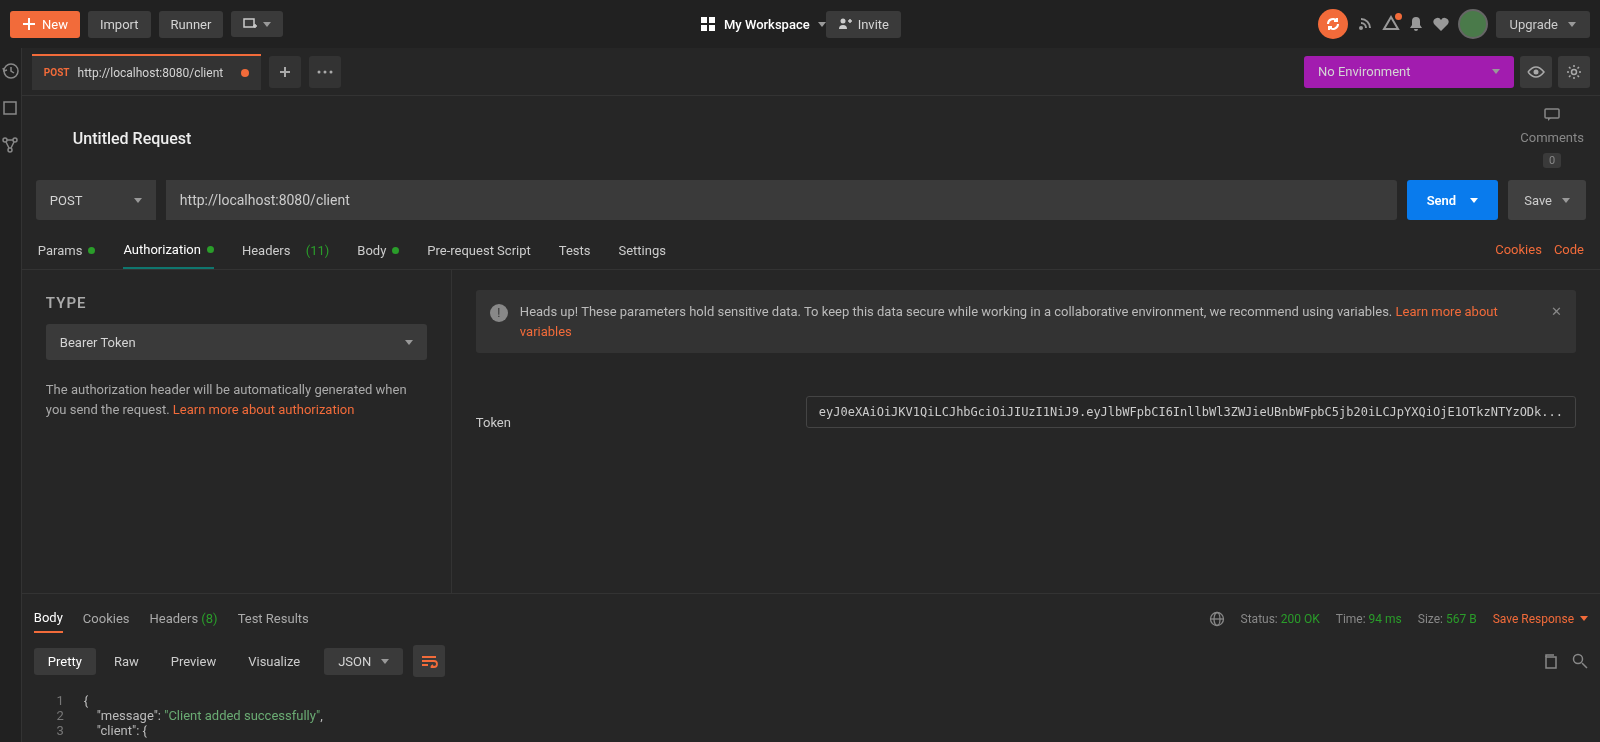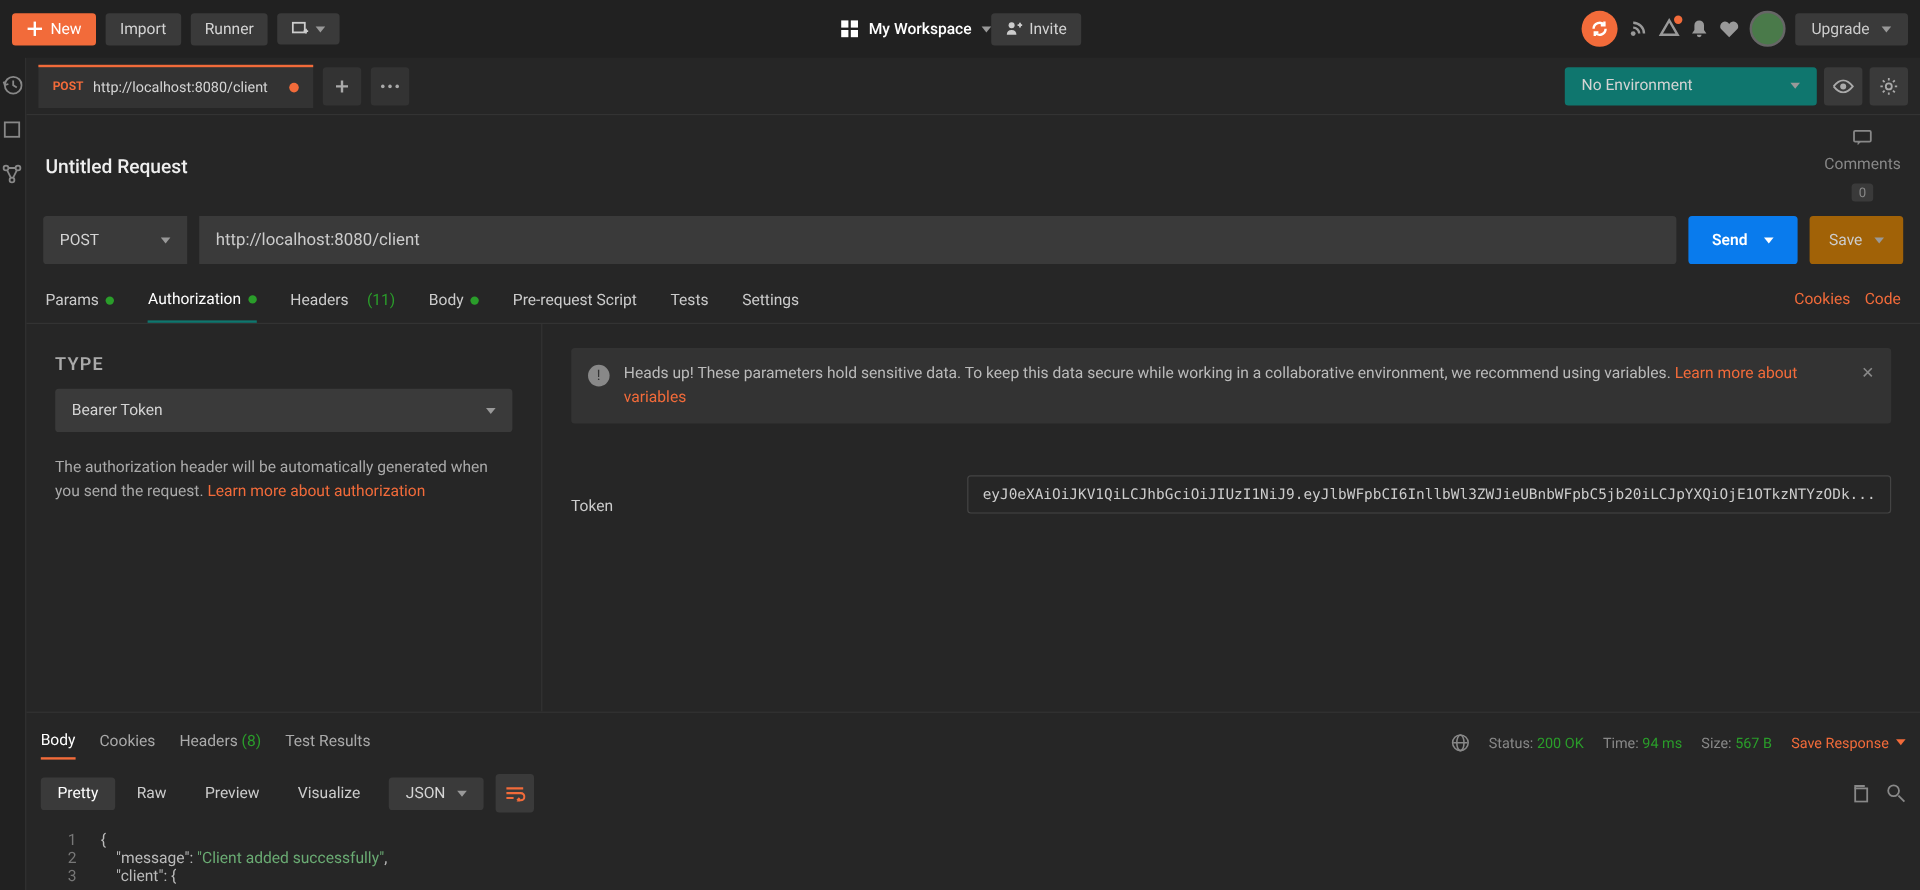--- a/index.html
+++ b/index.html
@@ -17,31 +17,31 @@
 .upgrade { background:#3a3a3a; color:#ccc; padding:6px 14px; border-radius:3px; display:flex; align-items:center; gap:10px; }
 .main { flex:1; display:flex; overflow:hidden; }
 .sidebar { width:35px; background:#212121; display:flex; flex-direction:column; align-items:center; padding-top:14px; gap:20px; border-right:1px solid #333; }
 .content { flex:1; display:flex; flex-direction:column; }
 .tabsrow { height:48px; display:flex; align-items:center; padding:0 10px; gap:8px; background:#262626; border-bottom:1px solid #333; }
 .reqtab { height:36px; background:#333; border-top:2px solid #f26b3a; display:flex; align-items:center; padding:0 12px; gap:8px; font-size:12px; }
 .reqtab .method { color:#f26b3a; font-weight:700; font-size:10px; }
 .dot { width:8px; height:8px; background:#f26b3a; border-radius:50%; margin-left:10px; }
 .tabicon { width:32px; height:32px; display:flex; align-items:center; justify-content:center; background:#333; border-radius:3px; }
 .envbox { margin-left:auto; display:flex; gap:6px; }
-.envselect { background:#0f766e; padding:8px 14px; width:210px; display:flex; justify-content:space-between; align-items:center; border-radius:3px; }
+.envselect { background:#a21caf; padding:8px 14px; width:210px; display:flex; justify-content:space-between; align-items:center; border-radius:3px; }
 .eyeicon,.gearicon { width:32px; height:32px; background:#3a3a3a; display:flex; align-items:center; justify-content:center; border-radius:3px; }
 .titlerow { padding:12px 16px; display:flex; justify-content:space-between; align-items:center; }
-.titlerow .title { color:#eee; font-size:16px; font-weight:500; }
+.titlerow .title { color:#eee; font-size:16px; font-weight:500;margin-left:35px; }
 .comments { display:flex; align-items:center; gap:8px; color:#888;flex-direction:column; }
 .badge { background:#3a3a3a; padding:1px 6px; border-radius:3px; font-size:11px; }
 .urlrow { padding:0 14px 12px; display:flex; align-items:center; gap:10px; }
 .methodsel { background:#3a3a3a; width:120px; height:40px; display:flex; align-items:center; padding:0 14px; justify-content:space-between; border-radius:3px 0 0 3px; }
 .urlinput { flex:1; height:40px; background:#3a3a3a; border:none; color:#ccc; padding:0 14px; font-size:14px; border-radius:0 3px 3px 0; }
 .sendbtn { height:40px; padding:0 20px; display:flex; align-items:center; gap:14px; }
-.savebtn { height:40px; padding:0 16px; background:#a16207; display:flex; align-items:center; gap:10px; border-radius:3px; color:#ccc; }
+.savebtn { height:40px; padding:0 16px; background:#404040; display:flex; align-items:center; gap:10px; border-radius:3px; color:#ccc; }
 .subtabs { padding:0 16px; display:flex; gap:28px; border-bottom:1px solid #333; position:relative; }
 .subtabs .stab { padding:10px 0; color:#ccc; cursor:pointer; display:flex; align-items:center; gap:6px; }
 .subtabs .stab.active { color:#fff; border-bottom:2px solid #0f766e; }
 .greendot { width:7px; height:7px; background:#2a9d2a; border-radius:50%; }
 .count { color:#2a9d2a; }
 .subtabs .rightlinks { margin-left:auto; display:flex; gap:12px; }
 .subtabs .rightlinks a { color:#f26b3a; text-decoration:none; padding:10px 0; }
 .authpane { flex:1; display:flex; overflow:hidden; }
 .authleft { width:430px; border-right:1px solid #333; padding:24px; }
 .authleft .label { color:#aaa; font-size:15px; font-weight:600; letter-spacing:1px; margin-bottom:12px; }

